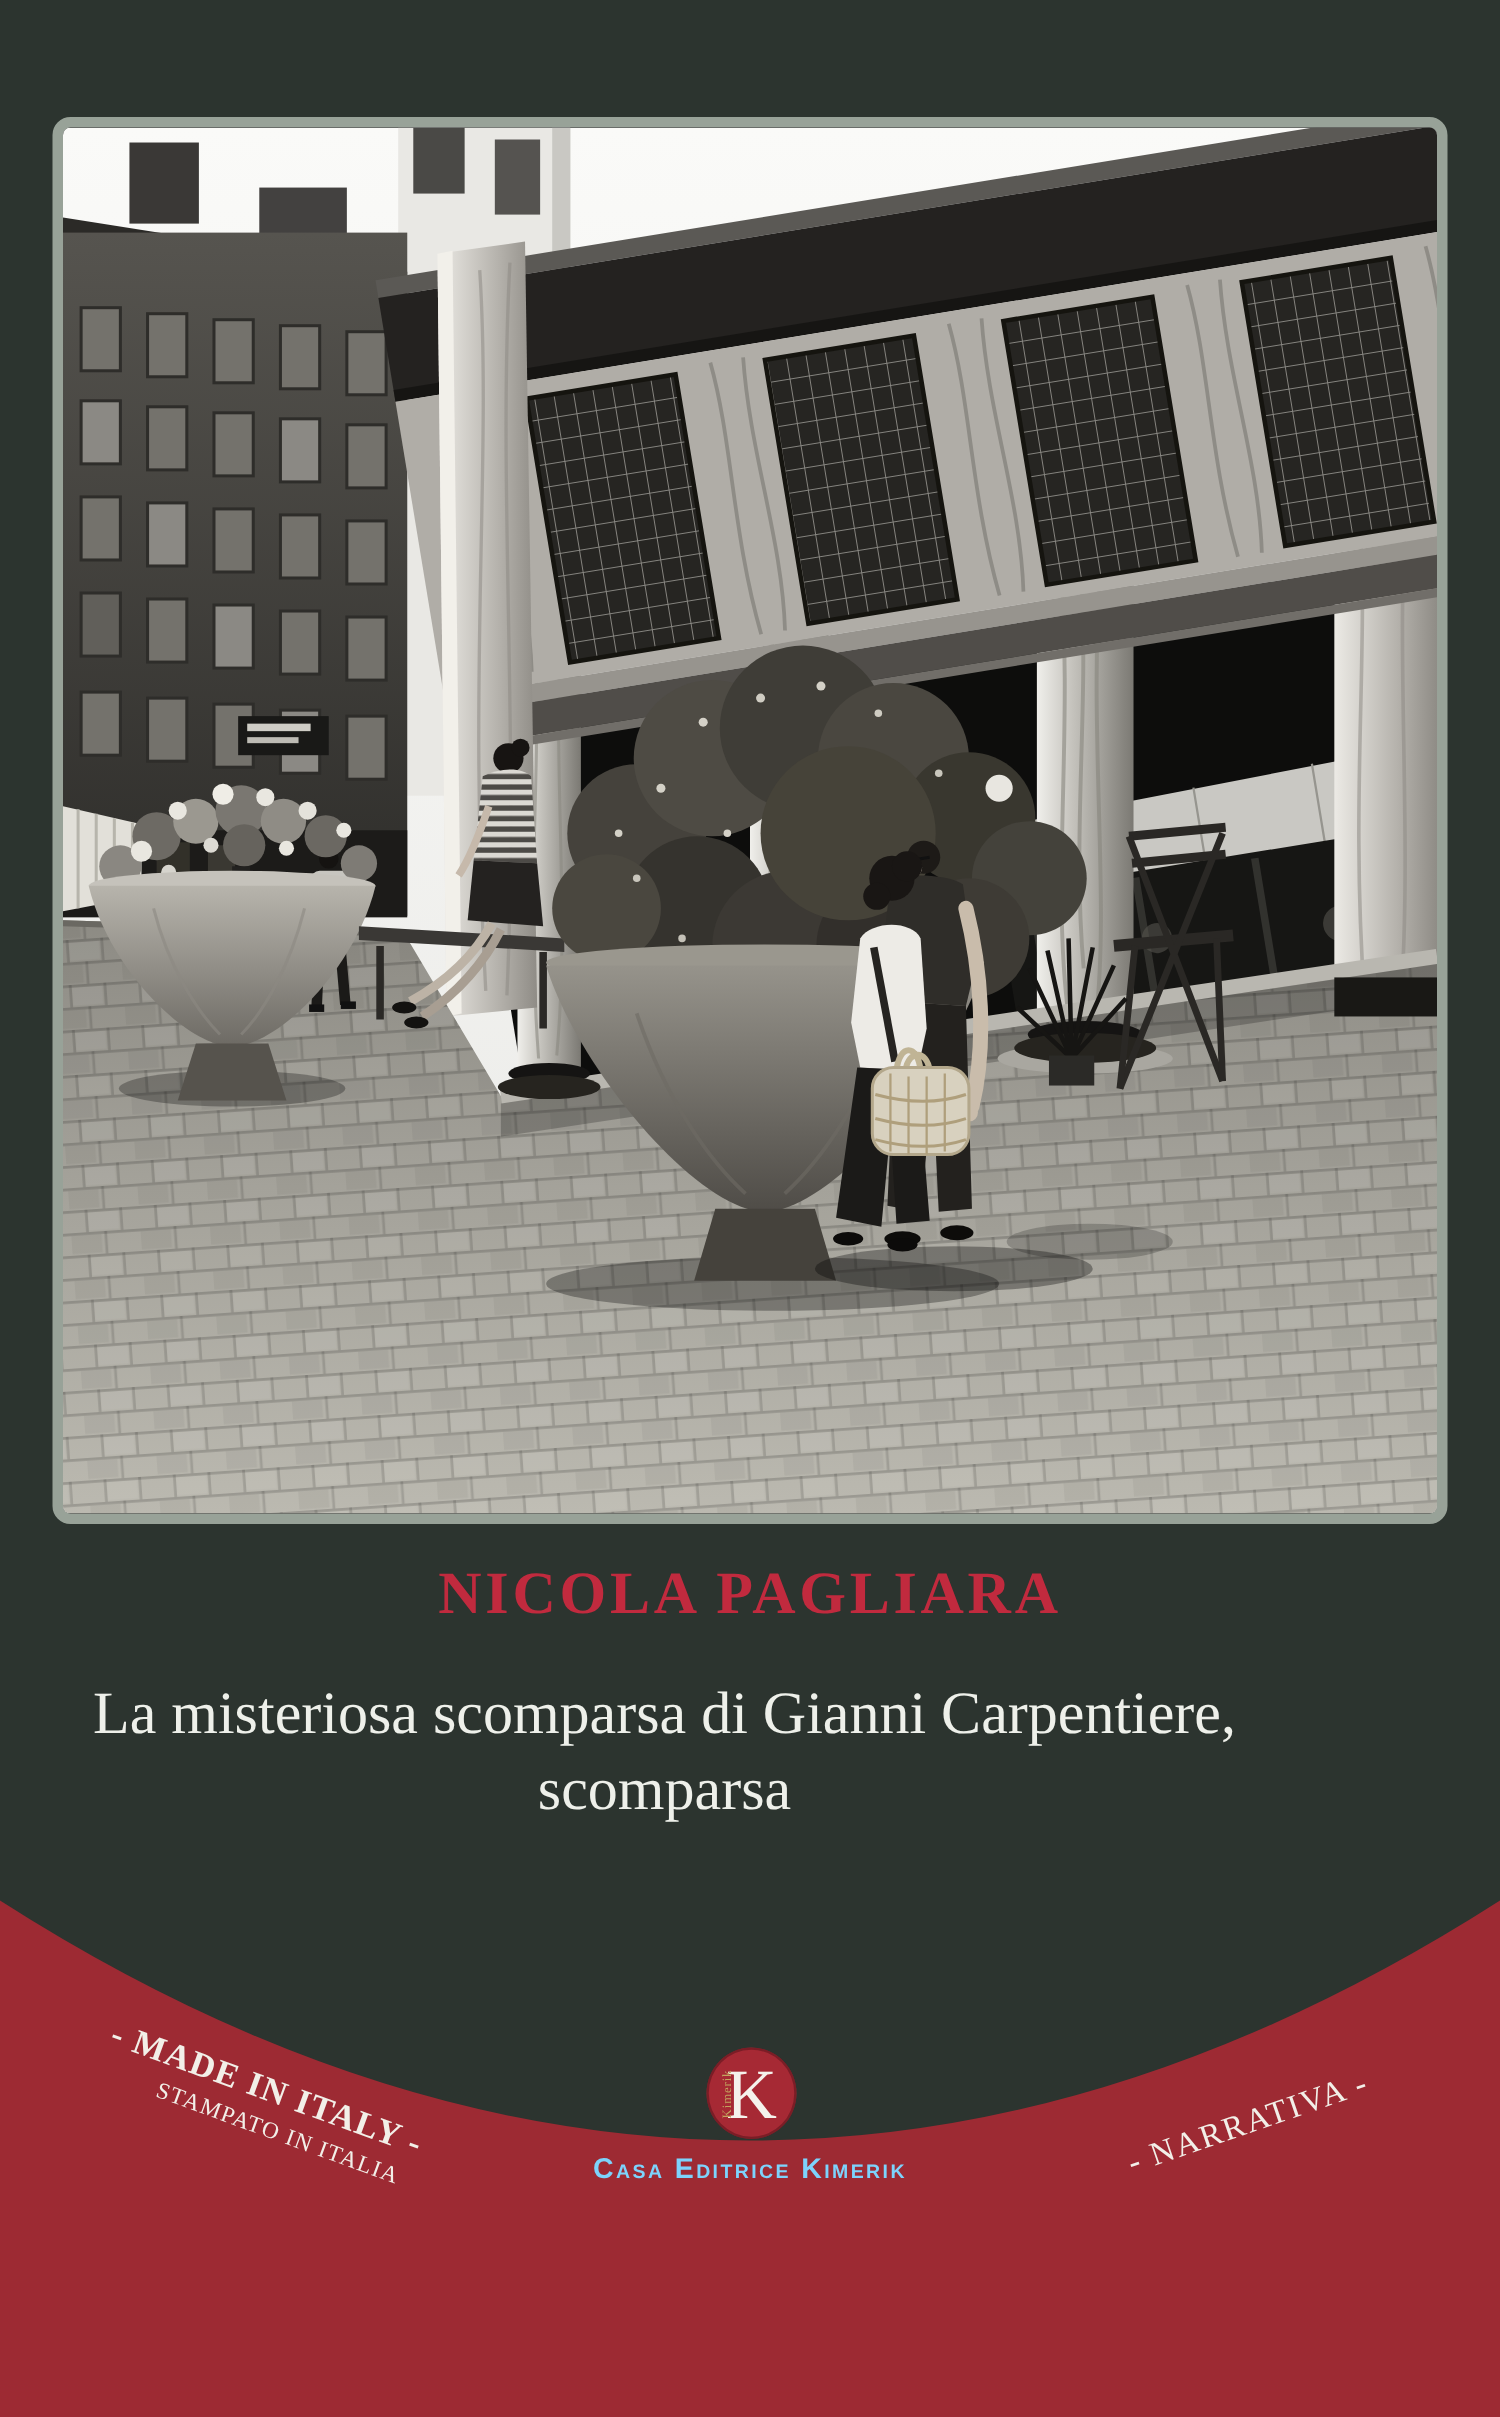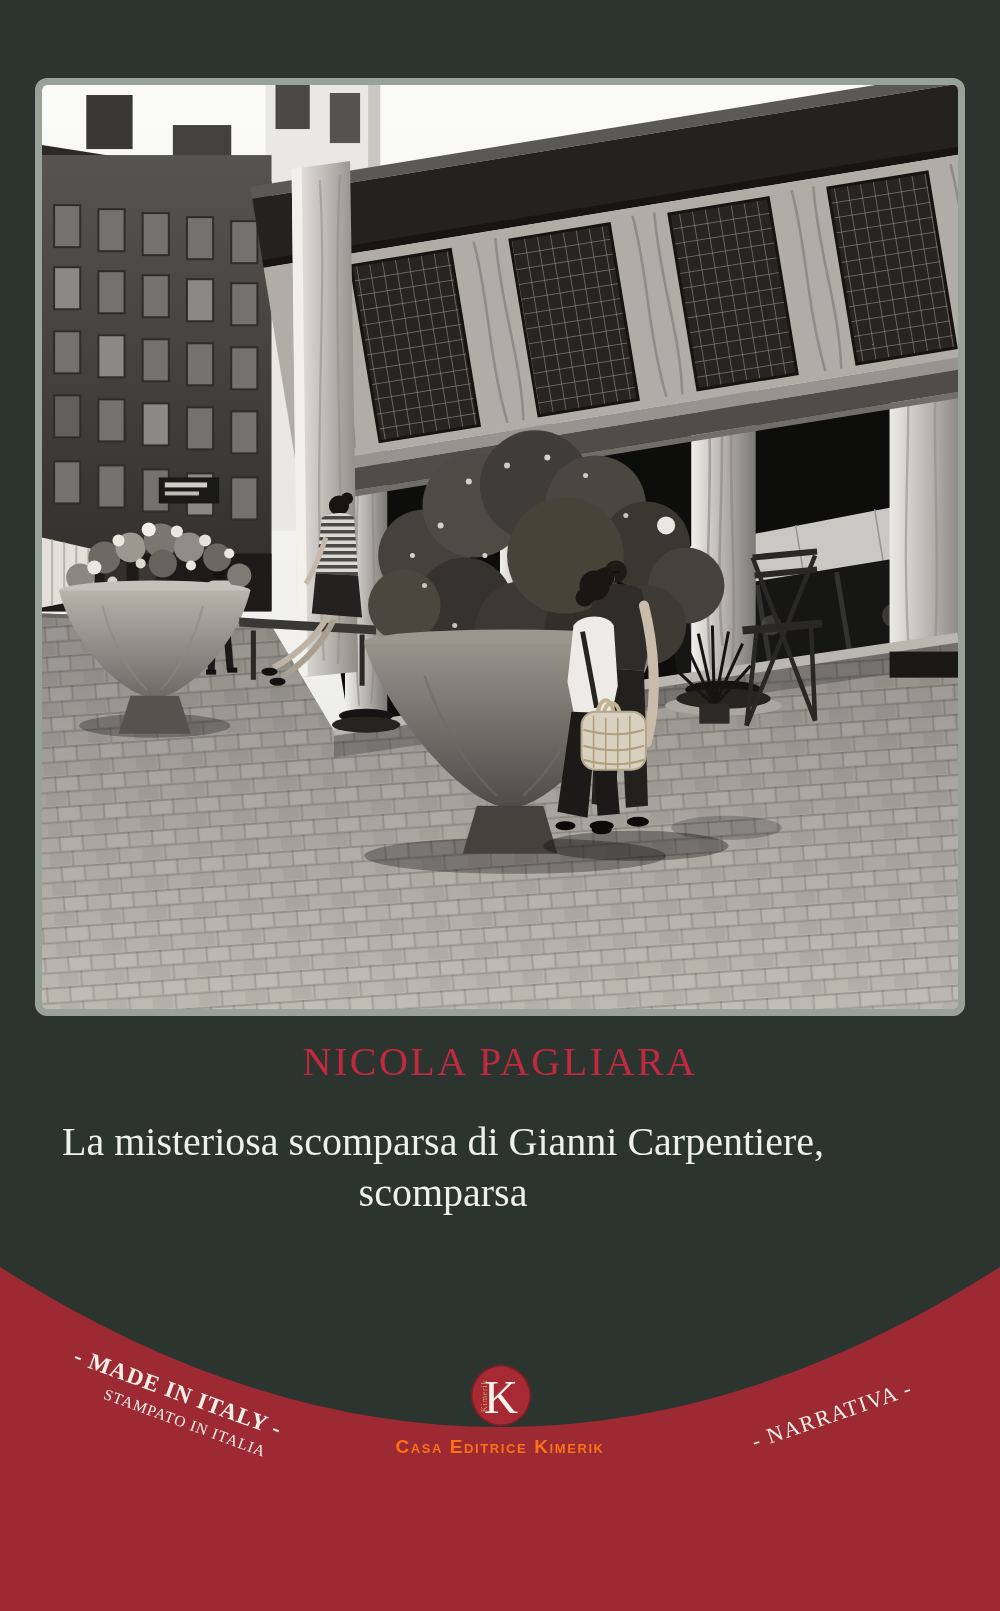--- a/index.html
+++ b/index.html
@@ -15,21 +15,21 @@
     border-radius:12px;overflow:hidden;
     background:#111;
   }
   .photo-frame svg{display:block;width:916px;height:924px;}
   
   .author{
     position:absolute;left:0;top:1038px;width:1000px;
     text-align:center;
     font-size:40px;letter-spacing:2.5px;
     color:var(--author-red,#c12a3e);
-    font-weight:400;
+    font-weight:700;
   }
   .title{
     position:absolute;left:0;top:1116px;width:886px;
     text-align:center;color:var(--title-white,#eef0ea);
     font-size:40px;line-height:51px;letter-spacing:0px;
   }
   
   .footer-curve{position:absolute;left:0;top:1266px;width:1000px;height:345px;}
   .rot-label{
     position:absolute;color:#f2efe8;text-align:center;
@@ -54,21 +54,21 @@
     position:absolute;left:-9px;top:26px;width:44px;height:10px;
     transform:rotate(-90deg);
     font-size:8.5px;letter-spacing:.6px;line-height:10px;text-align:center;
     color:var(--logo-gold,#c2a35e);font-family:"Liberation Serif",serif;
   }
   .publisher{
     position:absolute;left:0;top:1436px;width:1000px;text-align:center;
     font-family:"Liberation Sans",sans-serif;
     font-variant:small-caps;font-weight:700;
     font-size:19px;letter-spacing:1.6px;
-    color:#f97316;
+    color:#7dd3fc;
   }
 </style>
 </head>
 <body>
 
 <div class="cover">
 
   <div class="photo-frame">
     <svg viewBox="0 0 910 923" preserveAspectRatio="none" xmlns="http://www.w3.org/2000/svg">
       <defs>

